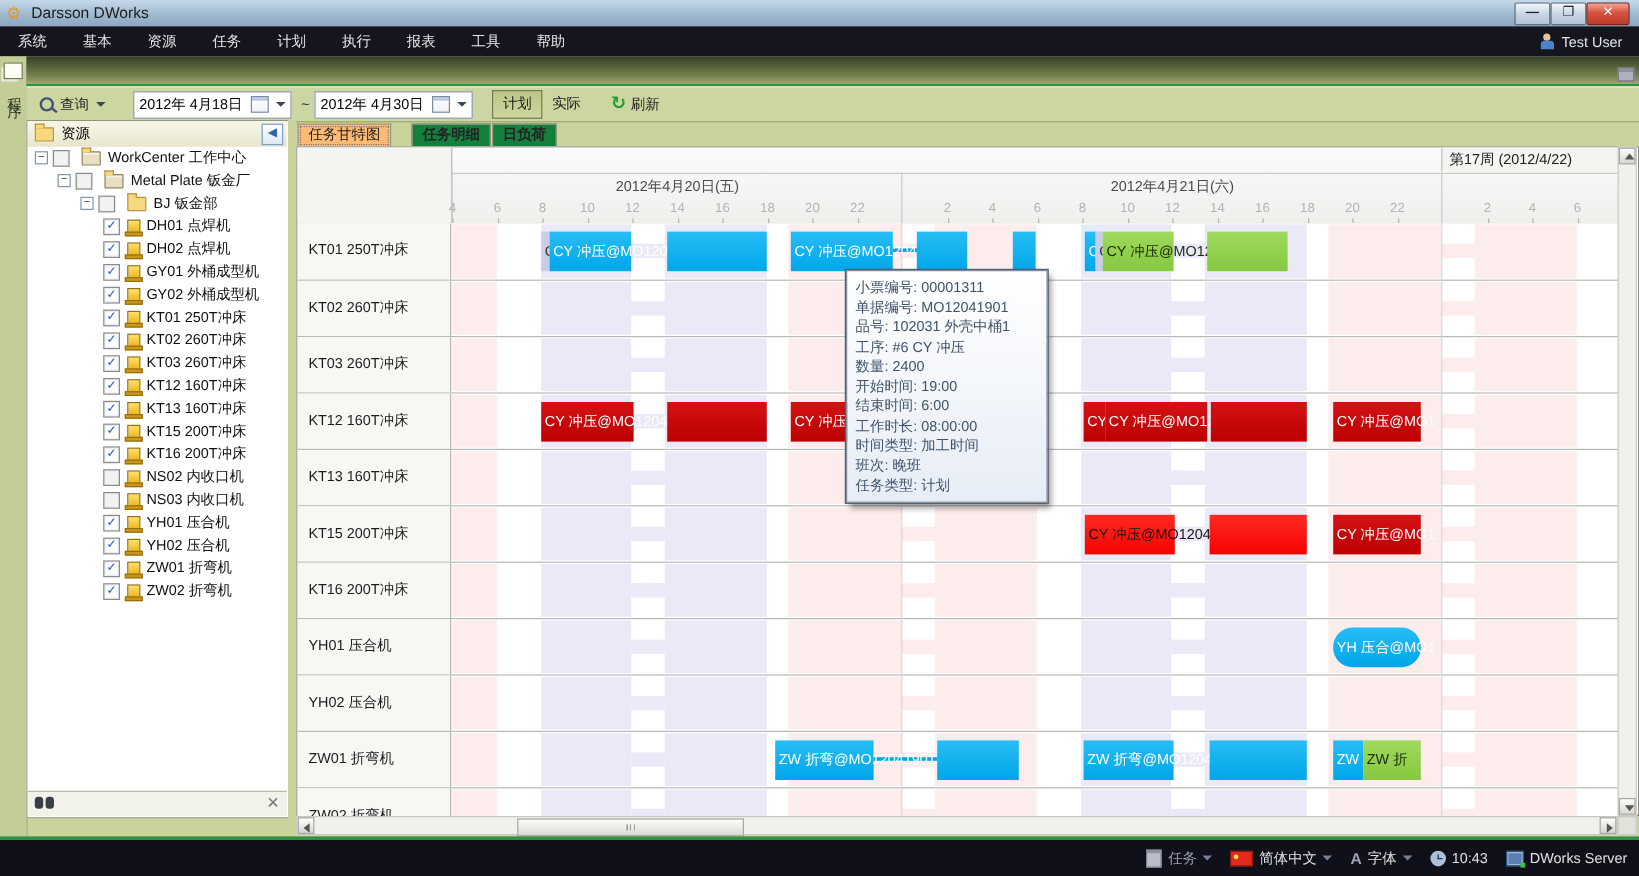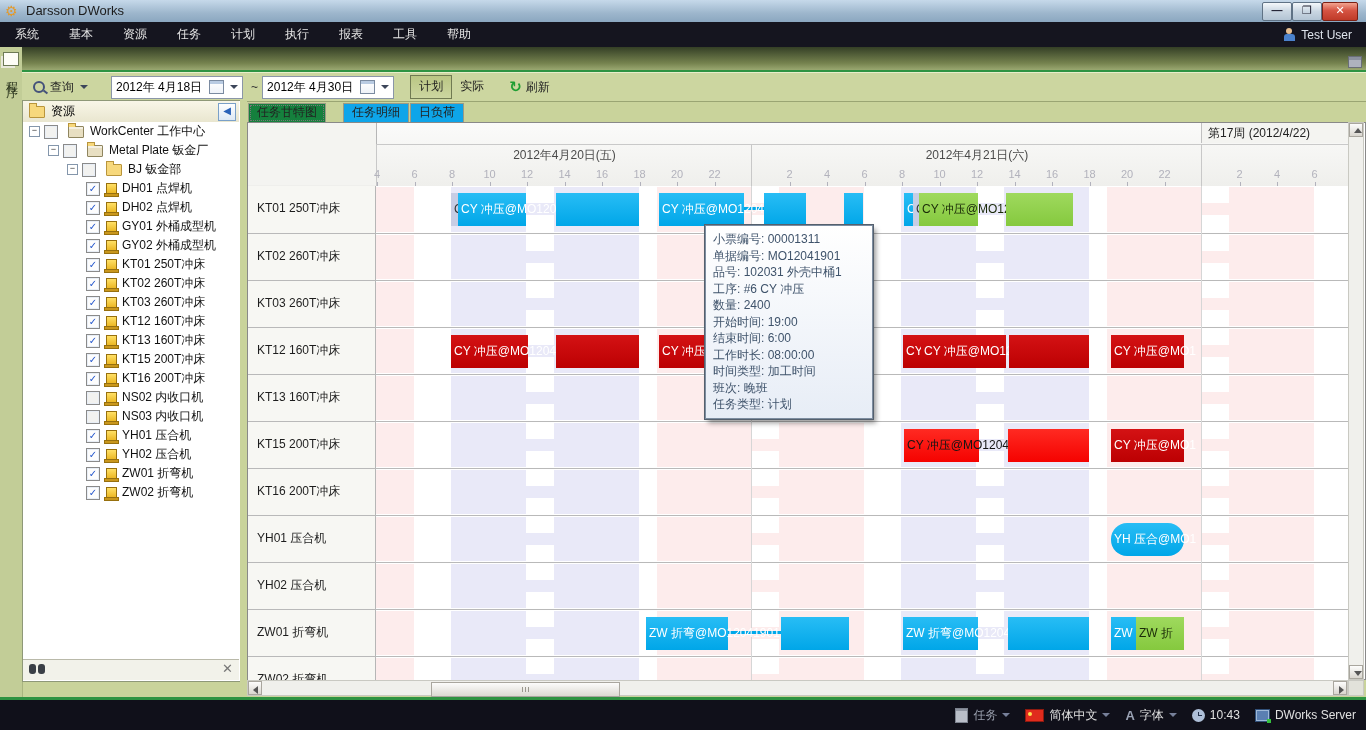--- a/index.html
+++ b/index.html
@@ -73,22 +73,22 @@
   #tree-foot{left:0;top:558px;width:216px;height:20px;background:#f2f2ea;border-top:1px solid #b9b9a9;}
   #binocular{left:6px;top:4px;width:16px;height:10px;}
   #binocular:before,#binocular:after{content:"";position:absolute;top:0;width:7px;height:10px;background:#3a3f46;border-radius:3px;}
   #binocular:after{right:0;}
   #tree-close{right:6px;top:1px;position:absolute;color:#777;font-weight:bold;font-size:13px;}
 
   #splitter{left:240px;top:100px;width:7px;height:597px;background:#c9d39b;}
 
   
   .vtab{top:103px;height:18px;line-height:17px;padding:0 8px;border:1px solid #9a9a85;border-bottom:none;font-size:12px;color:#222;}
-  .vtab.active{background:#15803d;outline:1px dotted #777;outline-offset:-3px;height:19px;}
-  .vtab.idle{background:#0ea5e9;}
+  .vtab.active{background:#fdba74;outline:1px dotted #777;outline-offset:-3px;height:19px;}
+  .vtab.idle{background:#15803d;font-weight:bold;}
 
   
   #gpanel{left:247px;top:122px;width:1119px;height:558px;background:#fff;border:1px solid #898989;box-sizing:border-box;}
   #ghead{left:0;top:0;width:1101px;height:63px;background:linear-gradient(#fbfbfa,#efefec);border-bottom:1px solid #b6b6b6;}
   #ghead-toprow{left:0;top:0;width:1101px;height:21px;border-bottom:1px solid #c9c9c9;}
   #week-cell{position:absolute;top:0;height:20px;border-left:1px solid #c0c0c0;color:#222;padding-left:6px;line-height:20px;background:#f4f4f1;}
   .gsec{position:absolute;top:21px;height:42px;border-left:1px solid #c8c8c8;}
   .gsec-label{text-align:center;color:#4a4a4a;font-size:12px;height:22px;line-height:22px;overflow:hidden;white-space:nowrap;}
   .tickn{position:absolute;top:24px;width:30px;text-align:center;color:#b2b2bc;font-size:11px;}
   .tickm{position:absolute;bottom:0;width:1px;height:4px;background:#b2b2bc;}

